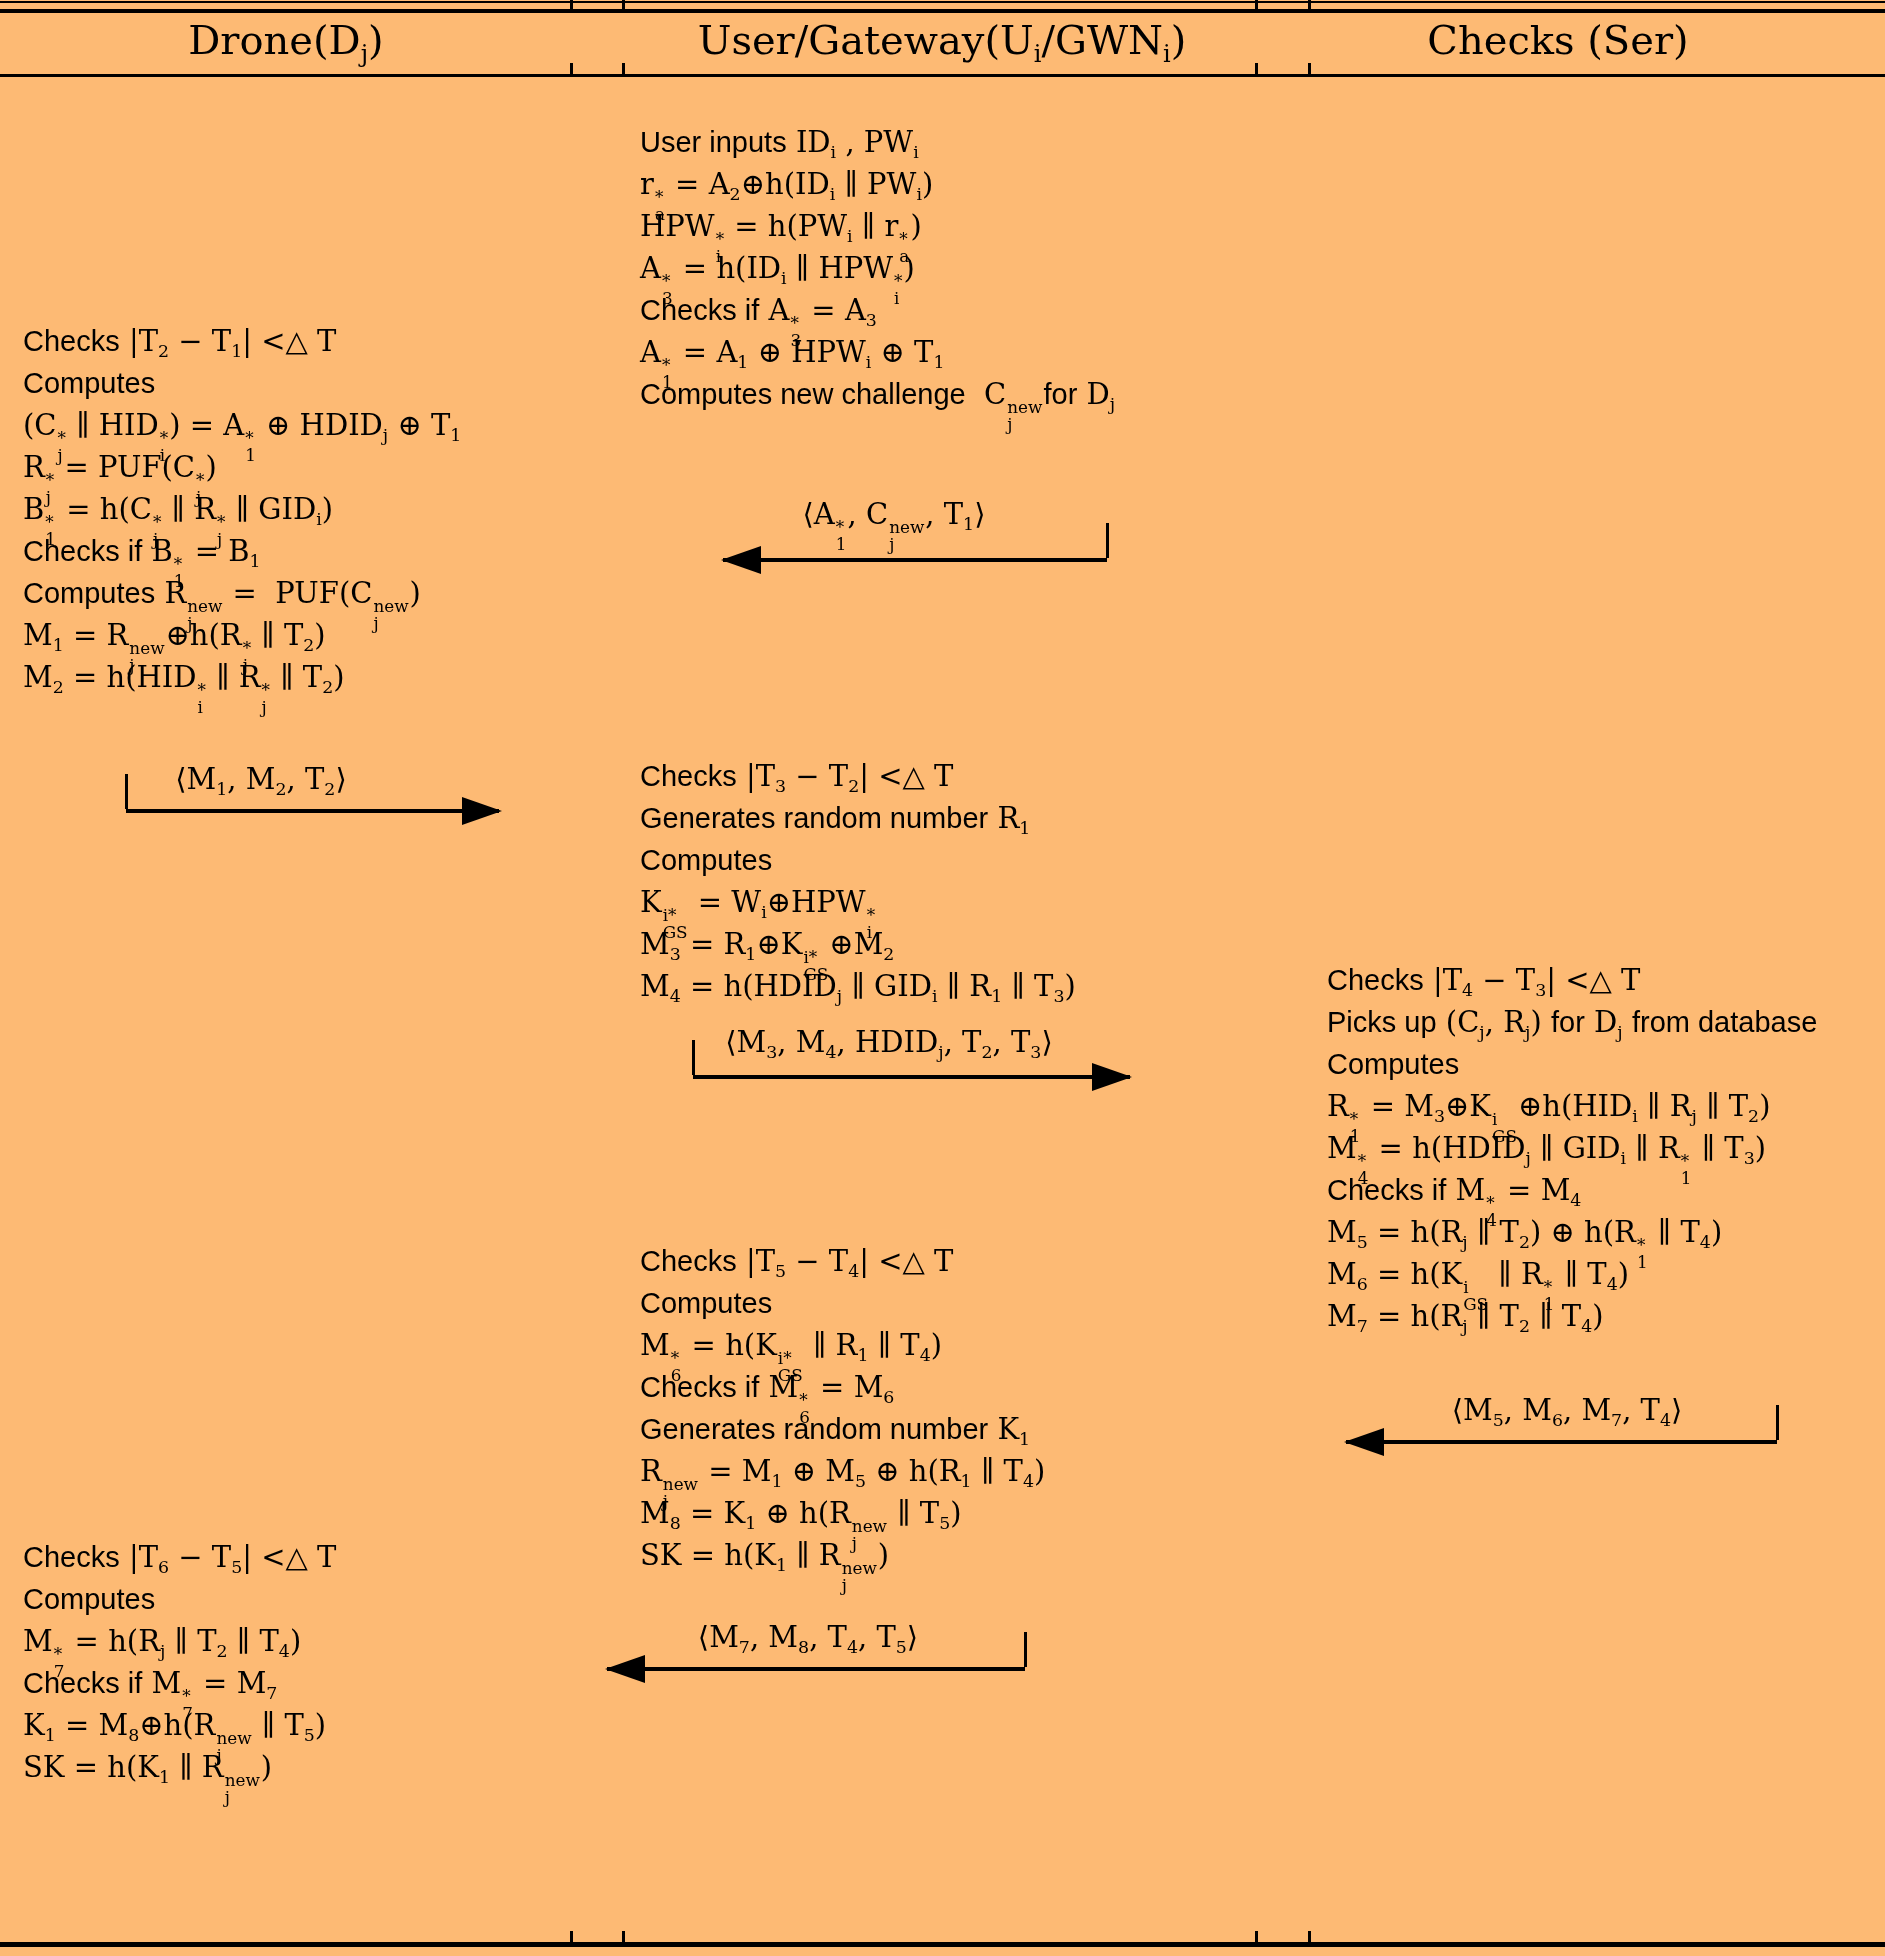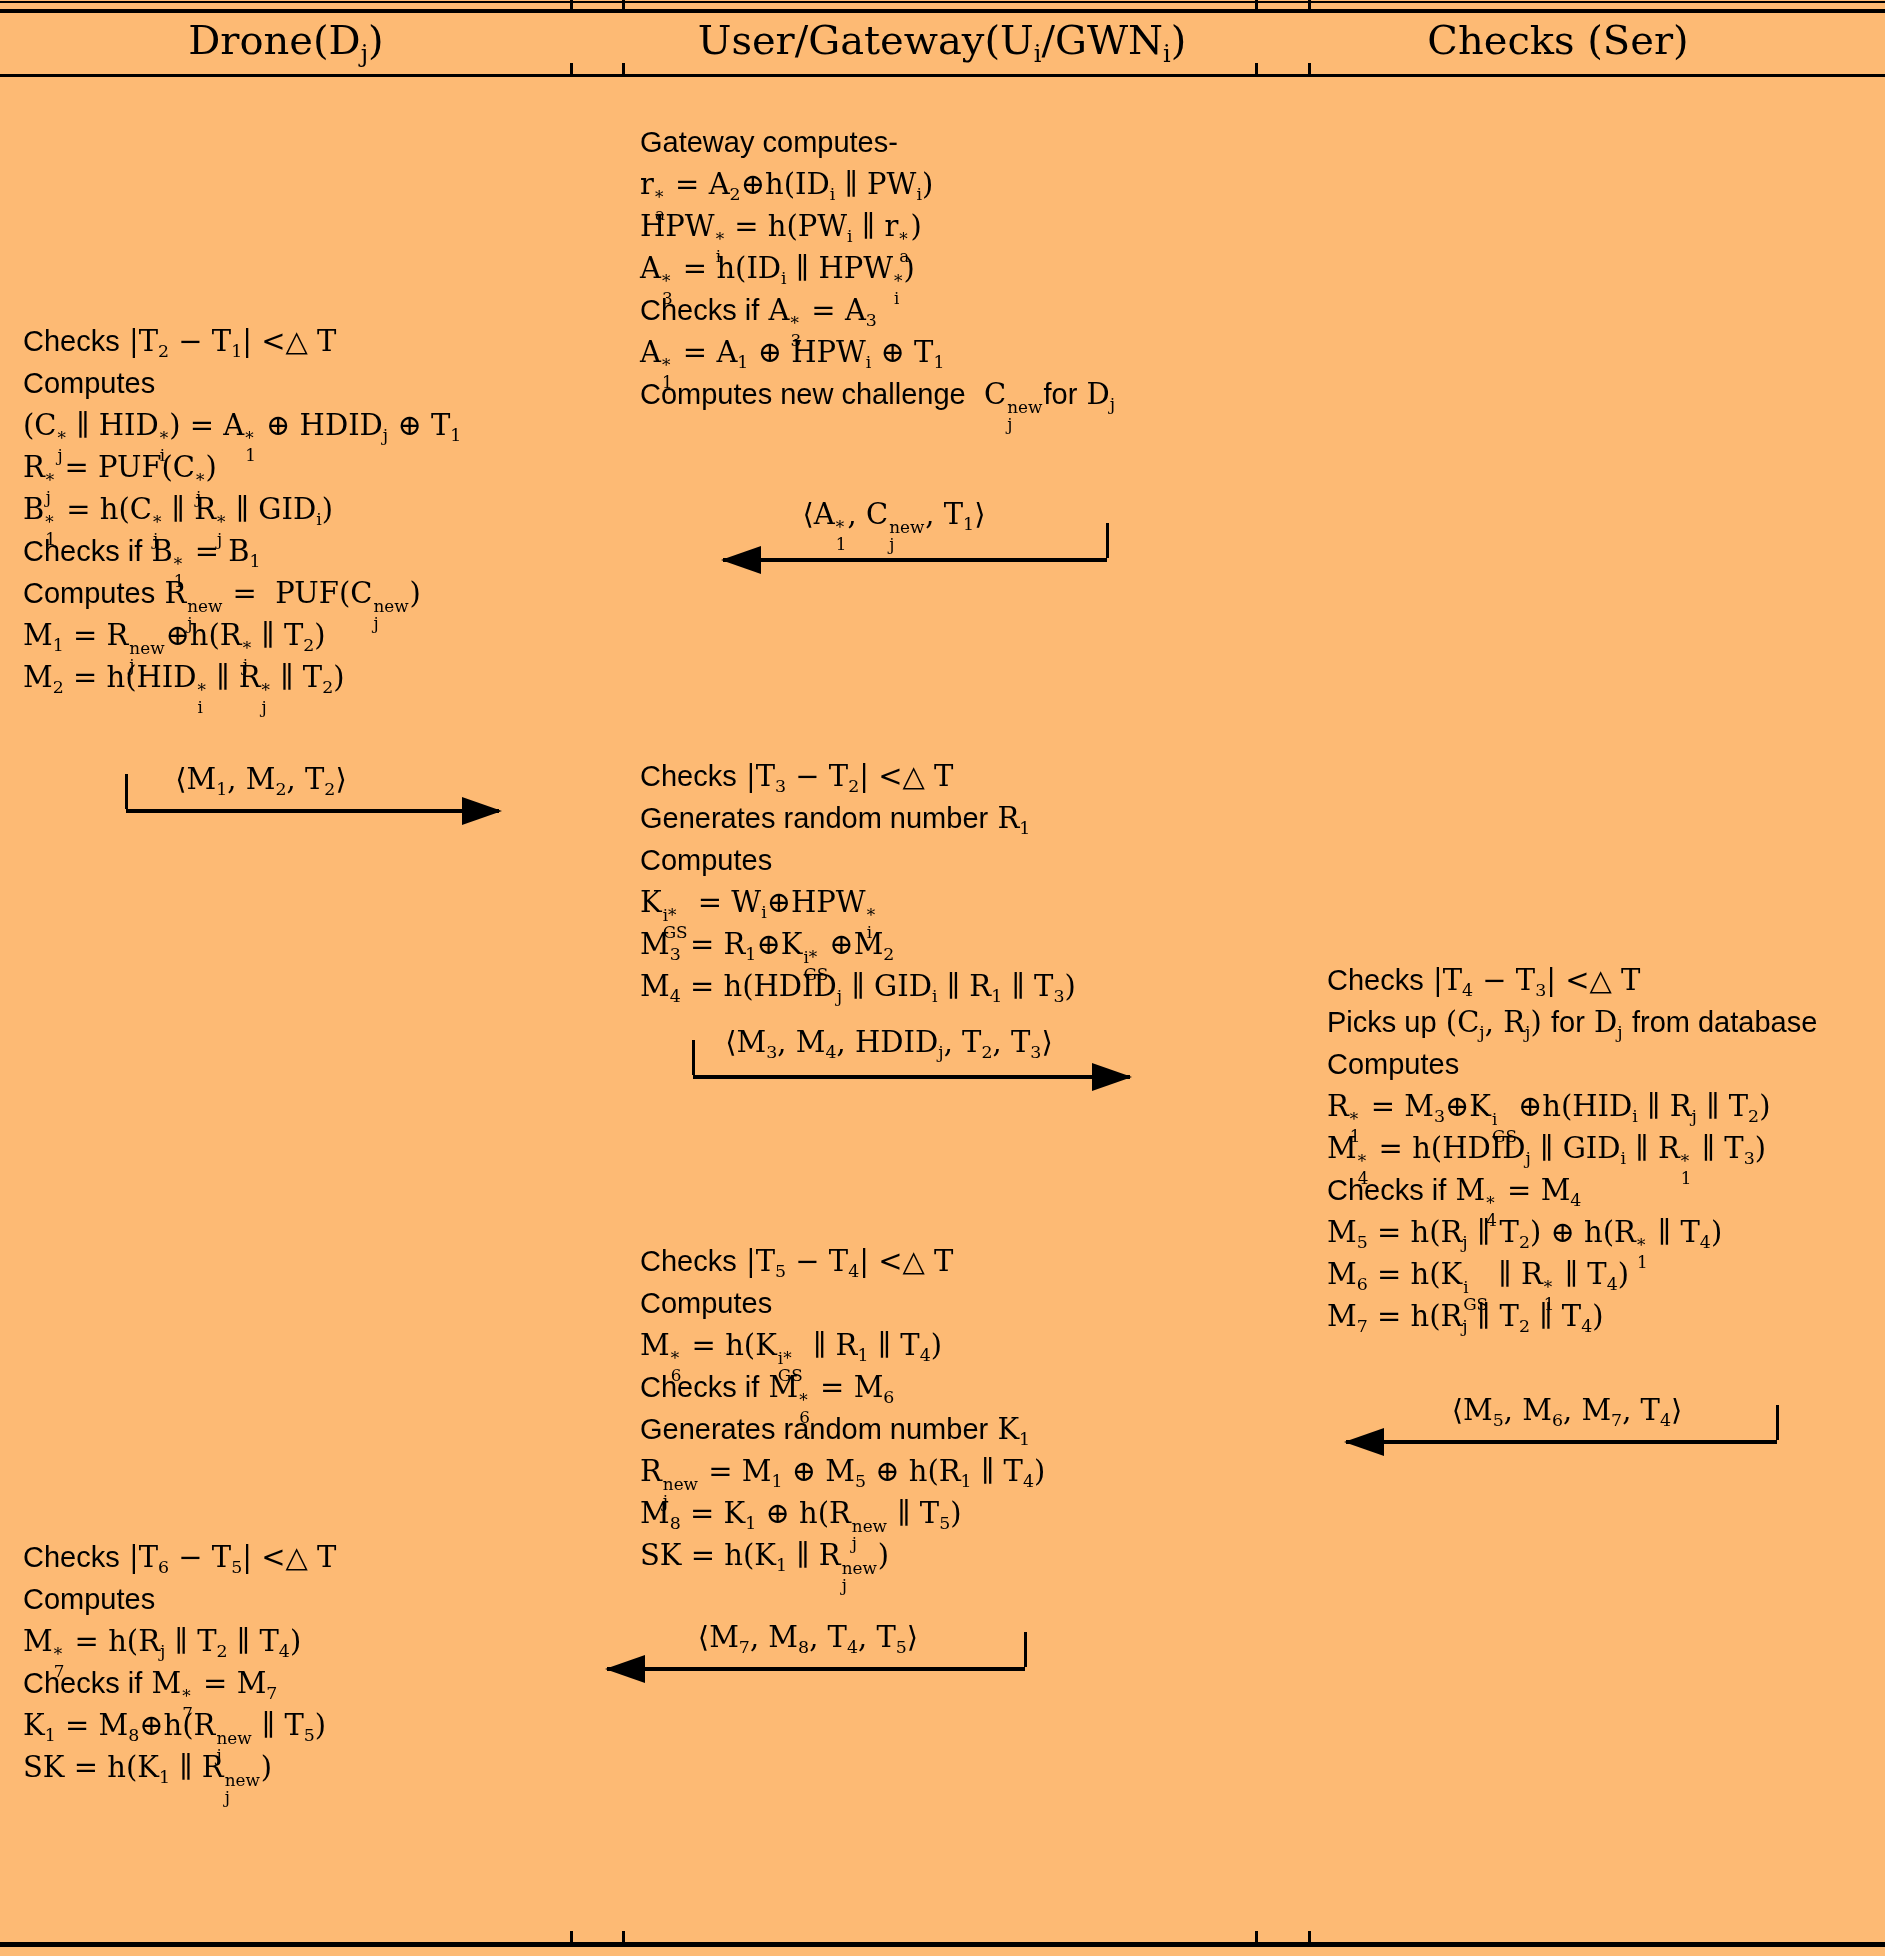--- a/index.html
+++ b/index.html
@@ -91,21 +91,21 @@
           </span> ∥ T<sub>2</sub>)</div>
         <div class="line">M<sub>2</sub> = h(HID<span class="ss">
             <span>*</span>
             <span>i</span>
           </span> ∥ R<span class="ss">
             <span>*</span>
             <span>j</span>
           </span> ∥ T<sub>2</sub>)</div>
       </div>
       <div class="block" style="left: 640px; top: 121px;">
-        <div class="line"><span class="w">Gateway computes-</span></div>
+        <div class="line"><span class="w">User inputs</span> ID<sub>i</sub> , PW<sub>i</sub></div>
         <div class="line">r<span class="ss">
             <span>*</span>
             <span>a</span>
           </span> = A<sub>2</sub>⊕h(ID<sub>i</sub> ∥ PW<sub>i</sub>)</div>
         <div class="line">HPW<span class="ss">
             <span>*</span>
             <span>i</span>
           </span> = h(PW<sub>i</sub> ∥ r<span class="ss">
             <span>*</span>
             <span>a</span>

